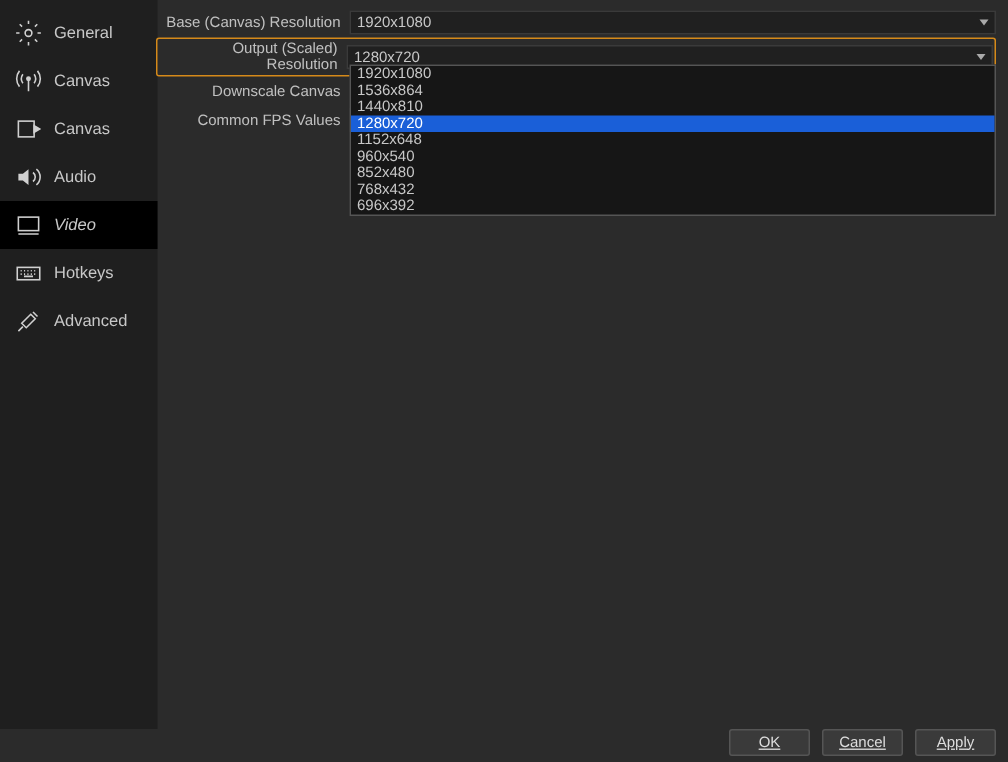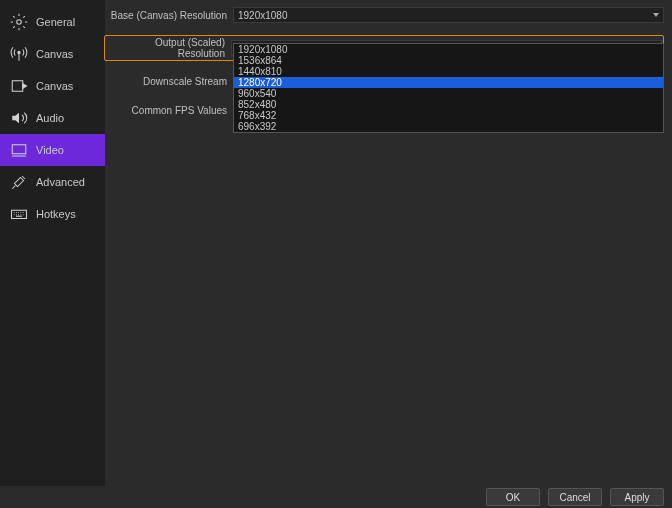--- a/index.html
+++ b/index.html
@@ -1,39 +1,39 @@
 <!DOCTYPE html>
 <html><head>
   <meta charset="utf-8">
   <style>
     * { margin:0; padding:0; box-sizing:border-box; font-family:"Segoe UI",Arial,sans-serif; }
     body { width:672px; height:508px; background:#2b2b2b; color:#c8c8c8; font-size:11px; overflow:hidden; position:relative; }
     .sidebar { position:absolute; left:0; top:0; width:105px; height:486px; background:#1f1f1f; padding:6px 0; }
     .side-item { display:flex; align-items:center; height:32px; padding:0 10px; cursor:pointer; gap:8px; }
-    .side-item.active { background:#6d28d9; }
+    .side-item.active { background:#000000;font-style:italic; }
     .side-item .icon { width:18px; height:18px; display:flex; align-items:center; justify-content:center; flex-shrink:0; }
     .side-item svg { stroke:#d0d0d0; fill:none; stroke-width:1.4; }
     .side-item .lab { font-size:11px; }
     .main { position:absolute; left:106px; top:6px; right:8px; }
-    .row { display:flex; align-items:center; height:18px; margin-bottom:11px; }
+    .row { display:flex; align-items:center; height:18px; margin-bottom:1px; }
     .lbl { width:127px; text-align:right; padding-right:6px; font-size:10px; color:#c0c0c0; }
     .field { flex:1; height:16px; background:#202020; border:1px solid #3a3a3a; display:flex; align-items:center; padding:0 4px; font-size:10px; position:relative; }
     .arrow { position:absolute; right:2px; top:1px; width:10px; height:12px; display:flex; align-items:center; justify-content:center; }
     .arrow::before { content:""; border-left:3px solid transparent; border-right:3px solid transparent; border-top:4px solid #aaa; }
     .highlight-wrap { border:1px solid #d58a1a; padding:1px; margin-left:-2px; padding-right:1px; border-radius:2px; display:flex; align-items:center; flex:1; }
     .highlight-wrap .lbl { width:125px; }
     .spin { display:flex; flex-direction:column; width:12px; height:16px; }
     .spin-btn { flex:1; background:#333; border:1px solid #444; display:flex; align-items:center; justify-content:center; }
     .spin-btn::before { content:""; border-left:3px solid transparent; border-right:3px solid transparent; }
     .spin-btn.up::before { border-bottom:3px solid #aaa; }
     .spin-btn.dn::before { border-top:3px solid #aaa; }
     .dropdown { position:absolute; left:233px; top:43px; right:8px; background:#161616; border:1px solid #555; z-index:10; }
     .dd-item { height:11px; line-height:11px; padding:0 4px; font-size:10px; cursor:pointer; }
     .dd-item.sel { background:#1a5fd8; color:#fff; }
-    .footer { position:absolute; left:0; bottom:0; right:0; height:22px; display:flex; justify-content:flex-end; align-items:center; padding-right:8px; gap:8px; }
+    .footer { position:absolute; left:0; bottom:0; right:0; height:22px; display:flex; justify-content:flex-end; align-items:flex-start; padding-right:8px; gap:8px;text-decoration:underline; }
     .btn { width:54px; height:18px; background:#3a3a3a; border:1px solid #555; color:#ddd; font-size:10px; display:flex; align-items:center; justify-content:center; cursor:pointer; border-radius:2px; }
   </style>
 </head>
 <body>
 
 <div class="sidebar">
   <div class="side-item">
     <span class="icon">
         <svg viewBox="0 0 24 24">
           <circle cx="12" cy="12" r="3"></circle>
@@ -74,33 +74,33 @@
         <svg viewBox="0 0 24 24">
           <rect x="3" y="5" width="18" height="12"></rect>
           <path d="M3 20h18"></path>
         </svg>
       </span>
     <span class="lab">Video</span>
   </div>
   <div class="side-item">
     <span class="icon">
         <svg viewBox="0 0 24 24">
-          <path d="M14 6l4 4-8 8-4-4zM16 4l4 4M3 21l4-4"></path>
-        </svg>
-      </span>
-    <span class="lab">Advanced</span>
-  </div>
-  <div class="side-item">
-    <span class="icon">
-        <svg viewBox="0 0 24 24">
           <rect x="2" y="7" width="20" height="11"></rect>
           <path d="M5 10h1M8 10h1M11 10h1M14 10h1M17 10h1M5 13h1M8 13h1M11 13h1M14 13h1M17 13h1M8 15h8"></path>
         </svg>
       </span>
     <span class="lab">Hotkeys</span>
+  </div>
+  <div class="side-item">
+    <span class="icon">
+        <svg viewBox="0 0 24 24">
+          <path d="M14 6l4 4-8 8-4-4zM16 4l4 4M3 21l4-4"></path>
+        </svg>
+      </span>
+    <span class="lab">Advanced</span>
   </div>
 </div>
 
 <div class="main">
   <div class="row">
     <div class="lbl">Base (Canvas) Resolution</div>
     <div class="field">
         <span>1920x1080</span>
         <span class="arrow"></span>
       </div>
@@ -108,36 +108,37 @@
   <div class="row" style="height:auto;justify-content:flex-end;">
     <div class="highlight-wrap">
       <div class="lbl">Output (Scaled) Resolution</div>
       <div class="field">
           <span>1280x720</span>
           <span class="arrow"></span>
         </div>
     </div>
   </div>
   <div class="row">
-    <div class="lbl">Downscale Stream</div>
+    <div class="lbl">Downscale Canvas</div>
   </div>
   <div class="row">
     <div class="lbl">Common FPS Values</div>
     <div class="spin">
       <div class="spin-btn up"></div>
       <div class="spin-btn dn"></div>
     </div>
   </div>
 </div>
 
 <div class="dropdown" id="dd">
     <div class="dd-item">1920x1080</div>
     <div class="dd-item">1536x864</div>
     <div class="dd-item">1440x810</div>
     <div class="dd-item sel">1280x720</div>
+    <div class="dd-item">1152x648</div>
     <div class="dd-item">960x540</div>
     <div class="dd-item">852x480</div>
     <div class="dd-item">768x432</div>
     <div class="dd-item">696x392</div>
   </div>
 
 <div class="footer">
   <div class="btn">OK</div>
   <div class="btn">Cancel</div>
   <div class="btn">Apply</div>

